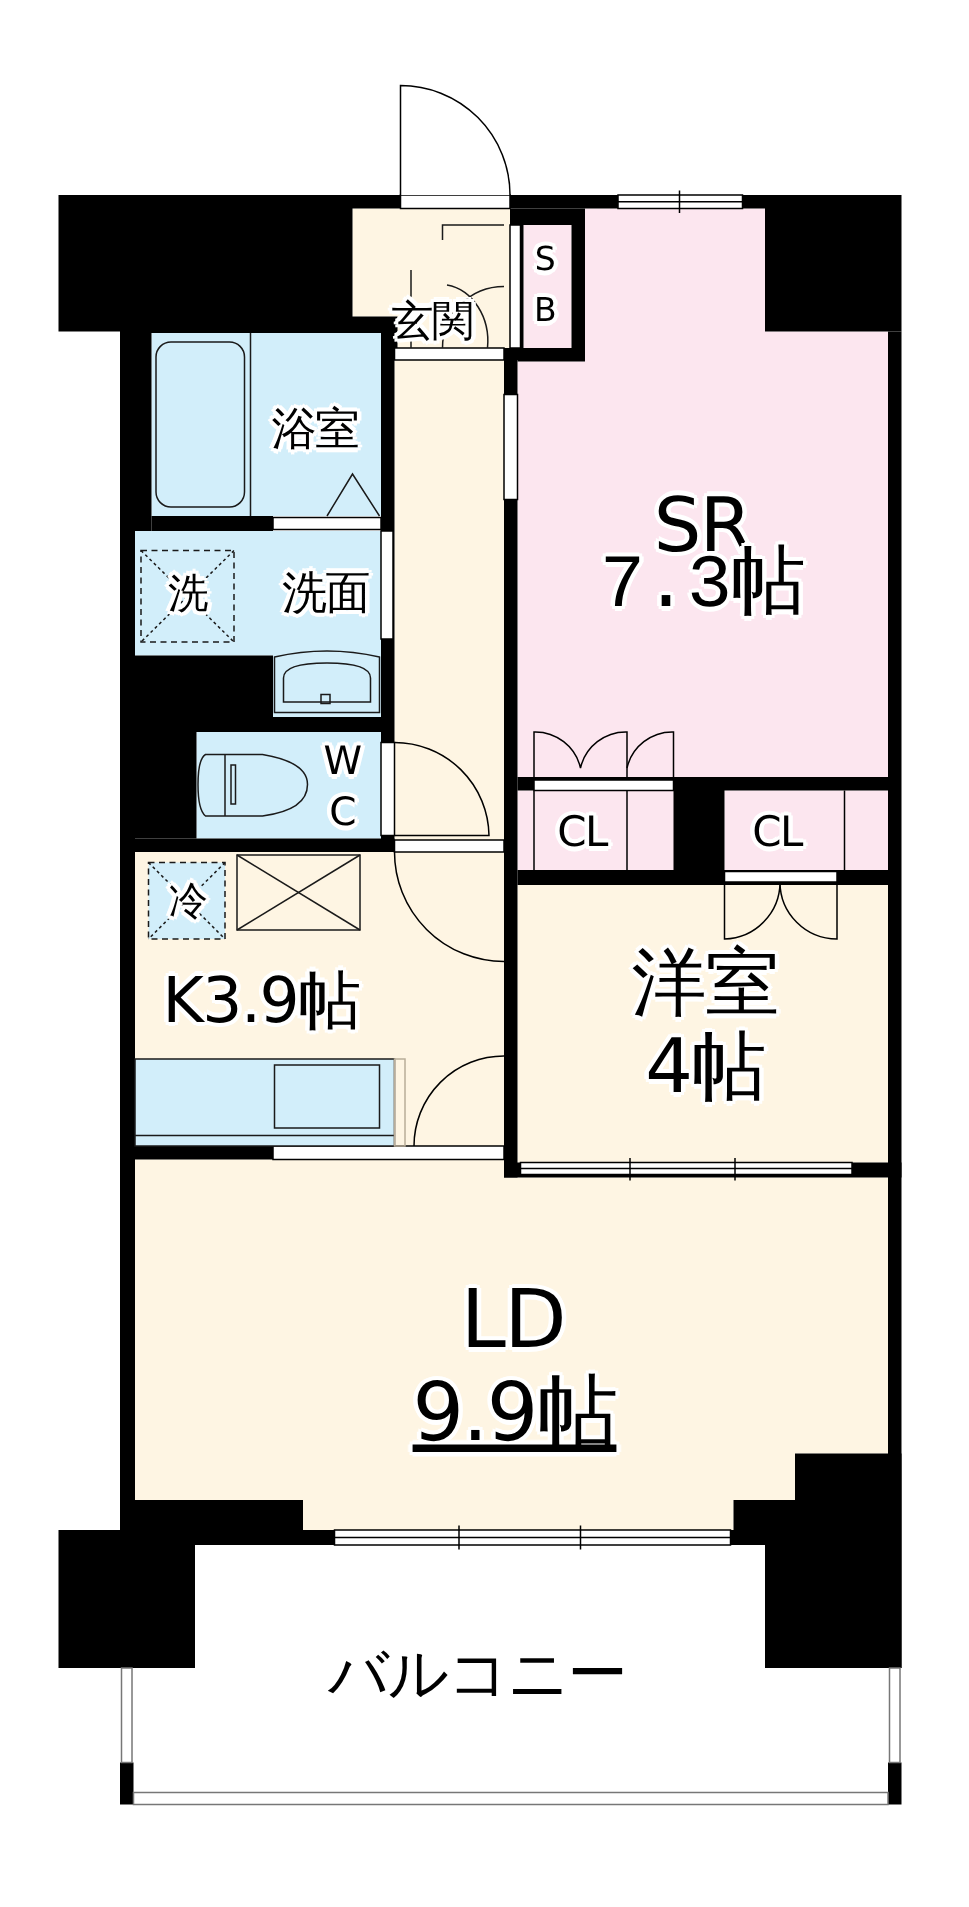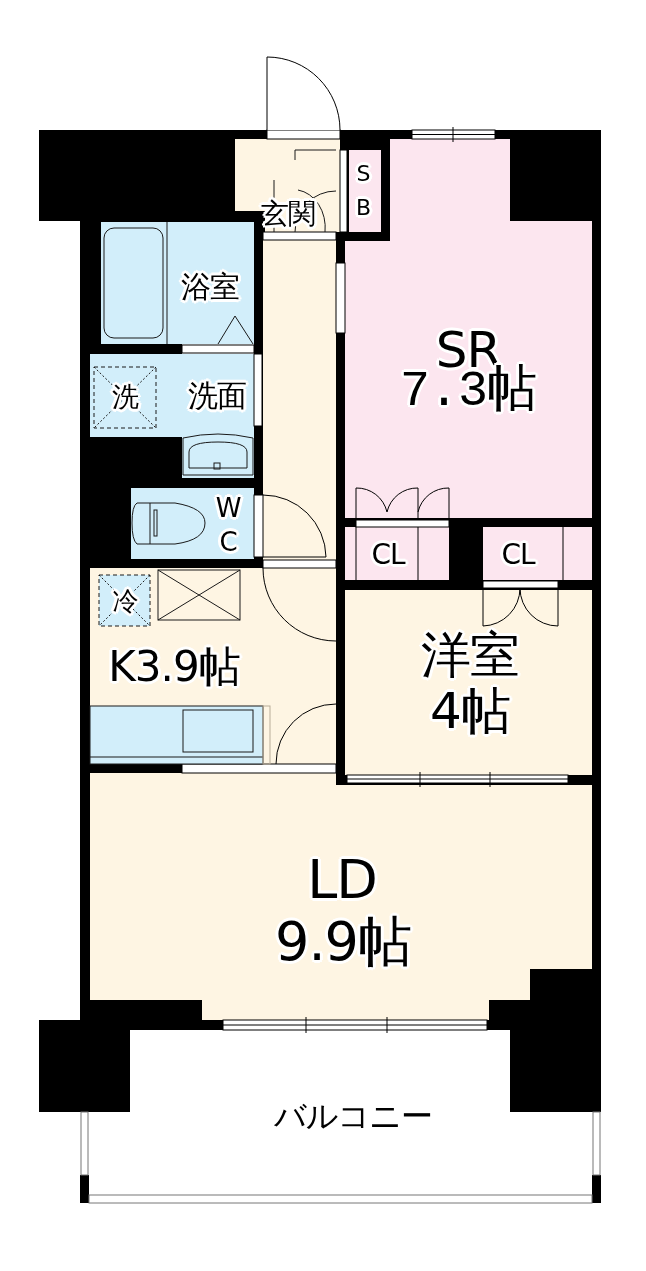--- a/index.html
+++ b/index.html
@@ -198,14 +198,14 @@
 <div class="lbl sm" style="left:228px; top:542px;">C</div>
 <div class="lbl sm" style="left:125px; top:601px;">冷</div>
 <div class="lbl big" style="left:174px; top:667px; font-size:42px;">K3.9帖</div>
 <div class="lbl big" style="left:468px; top:334px;margin-top:16px;">SR</div>
 <div class="lbl big" style="left:468px; top:392px;font-family:Liberation Mono, monospace;">7.3帖</div>
 <div class="lbl sm" style="left:388px; top:555px; font-size:28px;">CL</div>
 <div class="lbl sm" style="left:518px; top:555px; font-size:28px;">CL</div>
 <div class="lbl big" style="left:470px; top:655px;">洋室</div>
 <div class="lbl big" style="left:470px; top:711px;">4帖</div>
 <div class="lbl big" style="left:342px; top:880px; font-size:54px;">LD</div>
-<div class="lbl big" style="left:343px; top:942px; font-size:54px;">9.9帖</div>
-<div class="lbl mid plain" style="left:318px; top:1116px; font-size:32px;margin-left:35px;">バルコニー</div>
+<div class="lbl big" style="left:343px; top:942px; font-size:54px;text-decoration:underline;">9.9帖</div>
+<div class="lbl mid plain" style="left:318px; top:1116px; font-size:40px;">バルコニー</div>
 
 </body></html>

